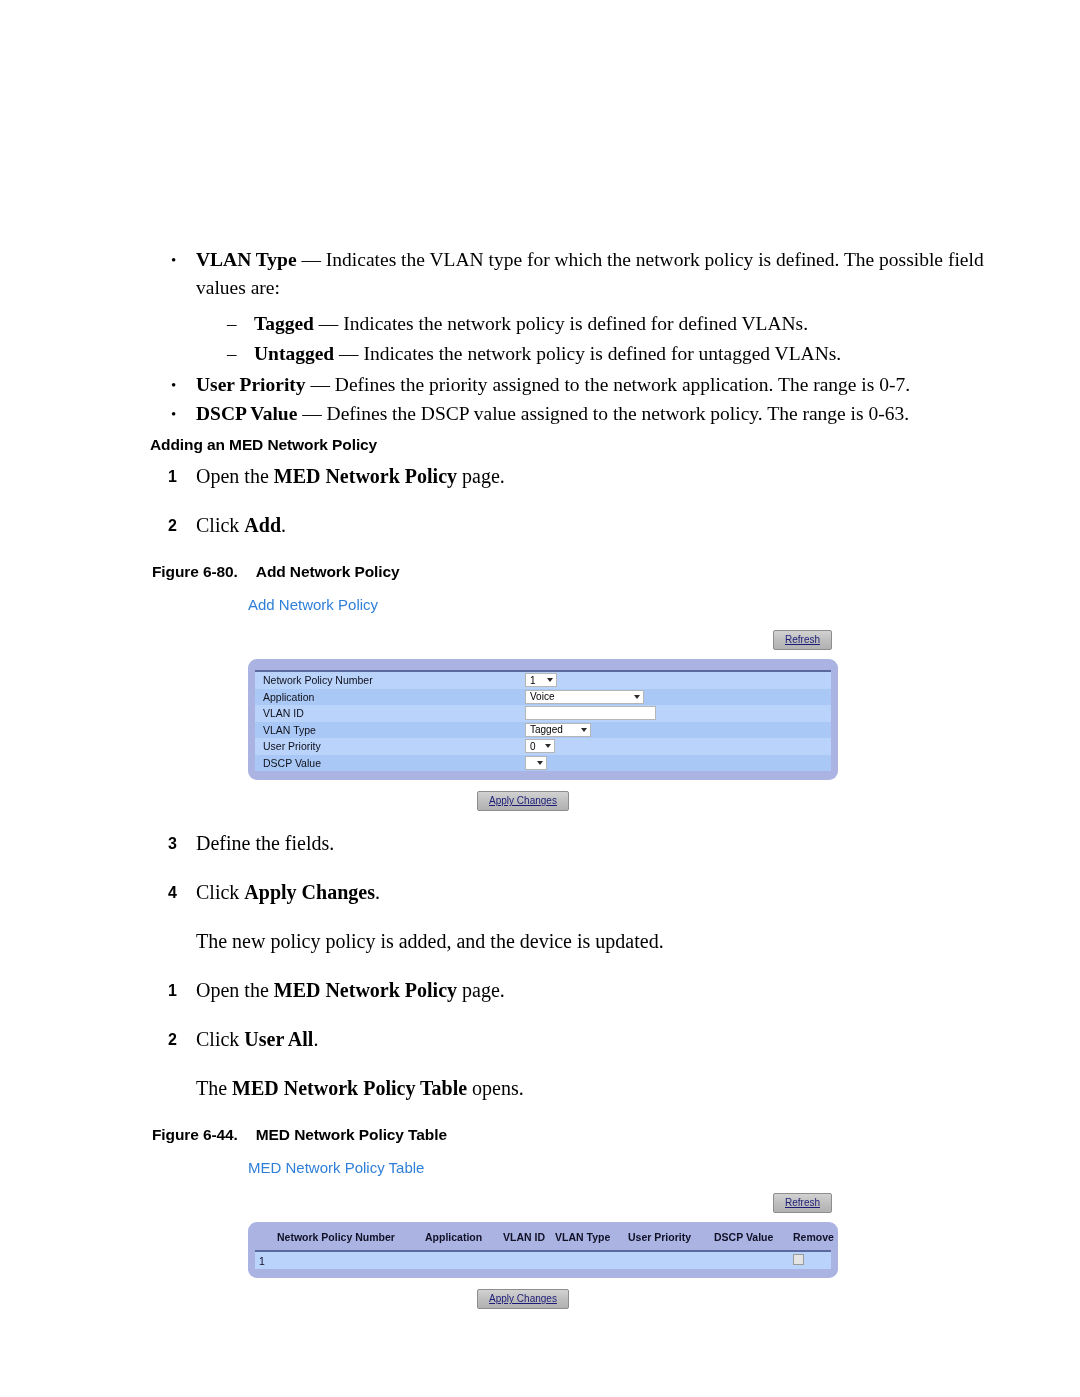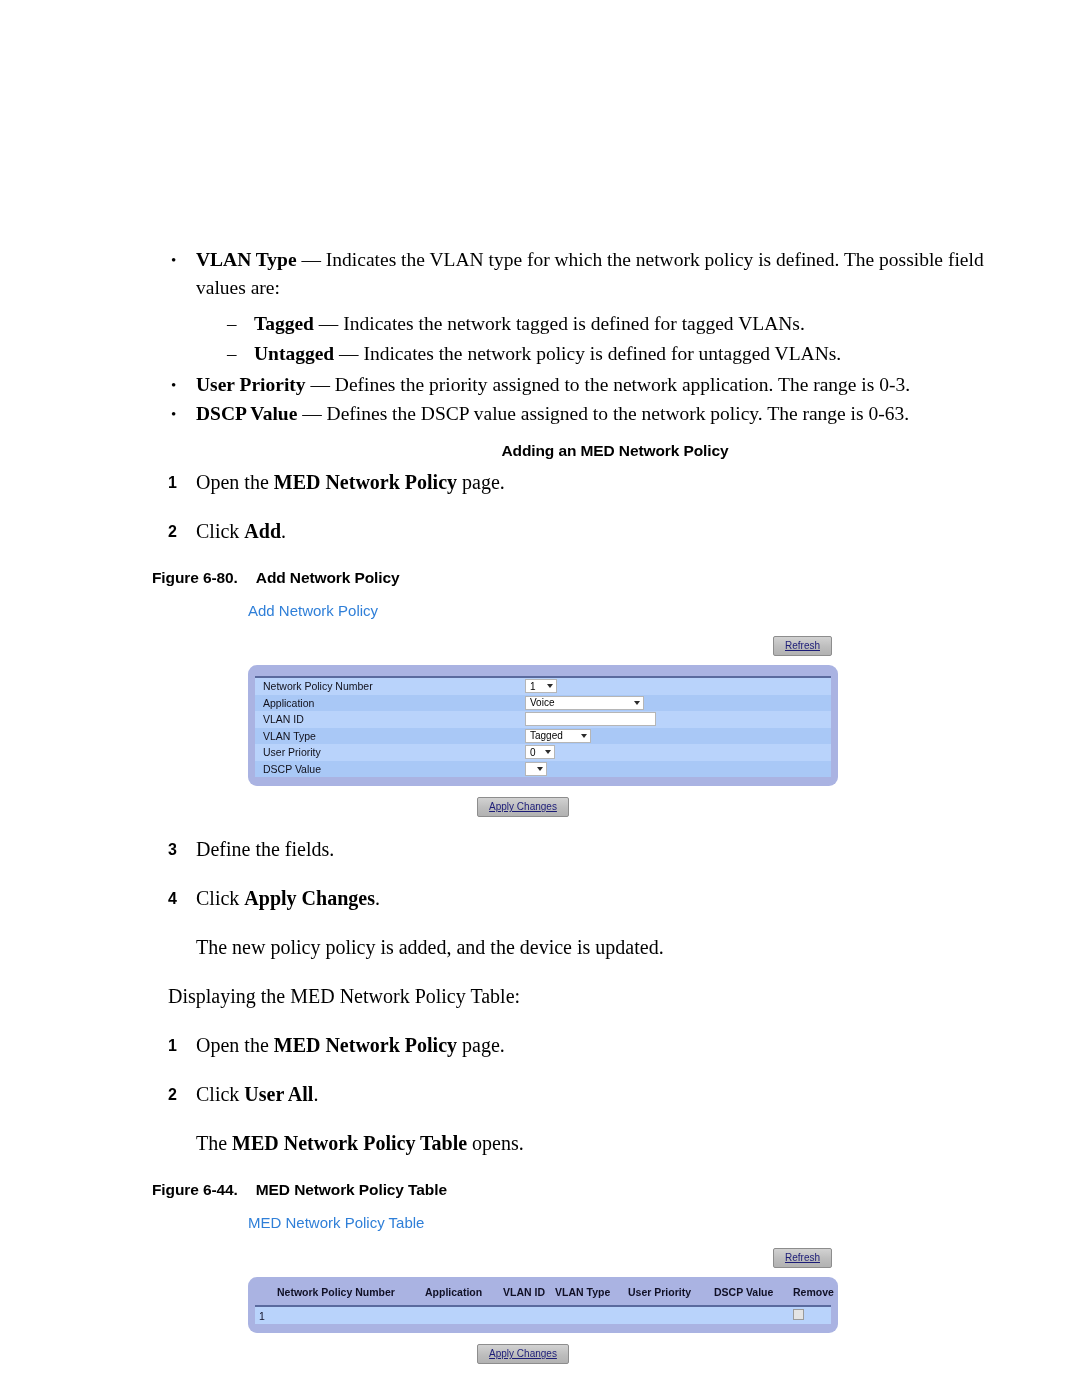--- a/index.html
+++ b/index.html
@@ -287,39 +287,39 @@
 
   <div class="content" style="top:246px;">
 
     <p class="bullet-row">
       <span class="marker">•</span>
       <span class="b">VLAN Type</span><span> — </span><span>Indicates the VLAN type for which the network policy is defined. The possible field values are:</span>
     </p>
 
     <p class="bullet-row dash" style="margin-top:8px;">
       <span class="marker">–</span>
-      <span class="b">Tagged</span><span> — </span><span>Indicates the network tagged is defined for tagged VLANs.</span>
+      <span class="b">Tagged</span><span> — </span><span>Indicates the network policy is defined for defined VLANs.</span>
     </p>
 
     <p class="bullet-row dash" style="margin-top:2px;">
       <span class="marker">–</span>
       <span class="b">Untagged</span><span> — </span><span>Indicates the network policy is defined for untagged VLANs.</span>
     </p>
 
     <p class="bullet-row" style="margin-top:3px;">
       <span class="marker">•</span>
-      <span class="b">User Priority</span><span> — </span><span>Defines the priority assigned to the network application. The range is 0-3.</span>
+      <span class="b">User Priority</span><span> — </span><span>Defines the priority assigned to the network application. The range is 0-7.</span>
     </p>
 
     <p class="bullet-row" style="margin-top:1px;">
       <span class="marker">•</span>
       <span class="b">DSCP Value</span><span> — </span><span>Defines the DSCP value assigned to the network policy. The range is 0-63.</span>
     </p>
 
-    <div class="heading" style="margin-top:11px;text-align:center;">Adding an MED Network Policy</div>
+    <div class="heading" style="margin-top:5px;">Adding an MED Network Policy</div>
 
     <p class="step" style="margin-top:5px;">
       <span class="num">1</span>
       <span>Open the </span><span class="b">MED Network Policy</span><span> page.</span>
     </p>
 
     <p class="step">
       <span class="num">2</span>
       <span>Click </span><span class="b">Add</span><span>.</span>
     </p>
@@ -410,21 +410,20 @@
       <span>Define the fields.</span><span class="b"></span><span></span>
     </p>
 
     <p class="step">
       <span class="num">4</span>
       <span>Click </span><span class="b">Apply Changes</span><span>.</span>
     </p>
 
     <p class="sub-note">The new policy policy is added, and the device is updated.</p>
 
-    <p class="plain-para" style="margin-top:5px;">Displaying the MED Network Policy Table:</p>
 
     <p class="step" style="margin-top:3px;">
       <span class="num">1</span>
       <span>Open the </span><span class="b">MED Network Policy</span><span> page.</span>
     </p>
 
     <p class="step">
       <span class="num">2</span>
       <span>Click </span><span class="b">User All</span><span>.</span>
     </p>

